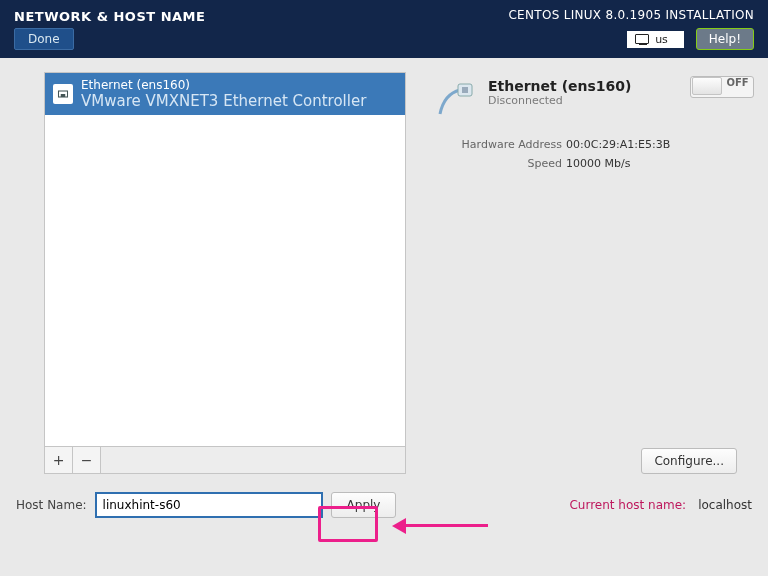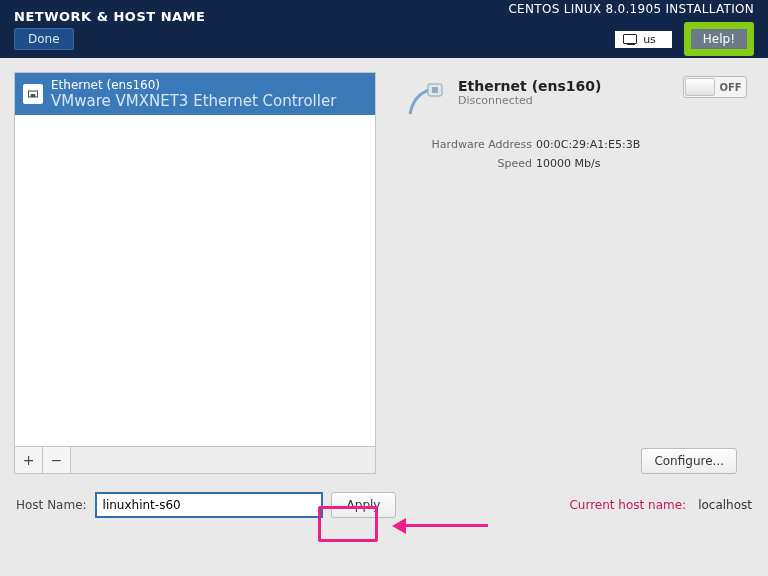--- a/index.html
+++ b/index.html
@@ -9,45 +9,45 @@
   .header { height: 58px; background: #12264a; color: #fff; display: flex; align-items: center; justify-content: space-between; padding: 0 14px; gap: 38px; }
   .hdr-left { display: flex; flex-direction: column; gap: 4px; }
   .hdr-title { font-size: 13px; font-weight: 600; letter-spacing: .5px; }
   .done-btn { background: #1f4f8a; border: 1px solid #3b6ba3; color: #d8e7f0; font-size: 12px; padding: 3px 13px; border-radius: 2px; cursor: pointer; width: fit-content; }
   .hdr-right { display: flex; flex-direction: column; align-items: flex-end; gap: 6px; }
   .install-title { font-size: 12px; font-weight: 500; letter-spacing: .3px; }
   .hdr-right-row { display: flex; gap: 12px; align-items: center; }
   .kb-indicator { background: #fff; color: #222; font-size: 11px; padding: 2px 16px 2px 8px; display: flex; align-items: center; gap: 6px; }
   .kb-icon { display:inline-block; width:14px; height:10px; border:1px solid #222; border-radius:1px; position:relative;}
   .kb-icon::after{content:"";position:absolute;bottom:-2px;left:3px;width:8px;height:1px;background:#222;}
-  .help-btn { background: #6c7a89; color: #fff; border: 7px solid #84cc16; font-size: 12px; padding: 3px 12px; border-radius: 3px; cursor: pointer; }
+  .help-btn { background: #6c7a89; color: #fff; border: 1px solid #84cc16; font-size: 12px; padding: 3px 12px; border-radius: 3px; cursor: pointer; }
 
   
-  .main { display: flex; padding: 14px 14px 0 14px; height: 416px; gap: 0; }
+  .main { display: flex; padding: 14px 14px 0 14px; height: 416px; gap: 0; margin-left: 30px; }
 
   
   .left-panel { width: 362px; display: flex; flex-direction: column; }
   .device-list { flex: 1; border: 1px solid #c5c5c5; background: #fff; }
   .device-item { display: flex; align-items: center; padding: 5px 8px; background: #3b79b8; color: #fff; gap: 8px; }
   .dev-icon-box { width: 20px; height: 20px; background: #fff; border-radius: 2px; display:flex; align-items:center; justify-content:center;}
   .dev-icon { width: 12px; height: 12px; }
   .dev-text { display: flex; flex-direction: column; }
   .dev-name { font-size: 12px; }
   .dev-sub { font-size: 15px; color: #d6e6f4; }
   .list-toolbar { display: flex; border: 1px solid #c5c5c5; border-top: none; background: #ededed; }
   .tb-btn { width: 28px; height: 26px; border: none; border-right: 1px solid #c5c5c5; background: #f4f4f4; font-size: 14px; color: #444; cursor: pointer; display:flex;align-items:center;justify-content:center;}
 
   
   .right-panel { flex: 1; padding: 6px 2px 0 28px; position: relative; }
   .conn-header { display: flex; align-items: flex-start; gap: 12px; }
   .conn-icon { width: 42px; height: 42px; position: relative; }
   .conn-title-block { display: flex; flex-direction: column; }
   .conn-name { font-size: 14px; font-weight: bold; color: #222; }
   .conn-status { font-size: 11px; color: #7a7a7a; }
-  .toggle { position: absolute; right: 7px; top: 4px; width: 64px; height: 22px; border: 1px solid #bcbcbc; border-radius: 3px; background: #f4f4f4; display: flex; align-items: center; cursor: pointer; }
+  .toggle { position: absolute; right: 0; top: 4px; width: 64px; height: 22px; border: 1px solid #bcbcbc; border-radius: 3px; background: #f4f4f4; display: flex; align-items: flex-start; cursor: pointer; }
   .toggle-knob { width: 30px; height: 18px; background: linear-gradient(#fdfdfd,#e3e3e3); border: 1px solid #c4c4c4; border-radius: 2px; margin-left: 1px; }
   .toggle-label { flex:1; text-align:center; font-size: 10px; font-weight:bold; color: #666; }
   .detail-grid { margin-top: 18px; font-size: 11px; color: #444; }
   .detail-row { display: flex; margin-bottom: 6px; }
   .detail-label { width: 132px; text-align: right; color: #666; padding-right: 4px;}
   .detail-val { color: #333; }
   .config-btn { position: absolute; right: 17px; bottom: 0; padding: 5px 12px; font-size: 12px; background: linear-gradient(#fdfdfd,#ededed); border: 1px solid #bcbcbc; border-radius: 3px; cursor: pointer; color: #333; }
 
   
   .bottom-bar { display: flex; align-items: center; padding: 18px 16px 0 16px; gap: 8px; font-size: 12px; color: #444; }

